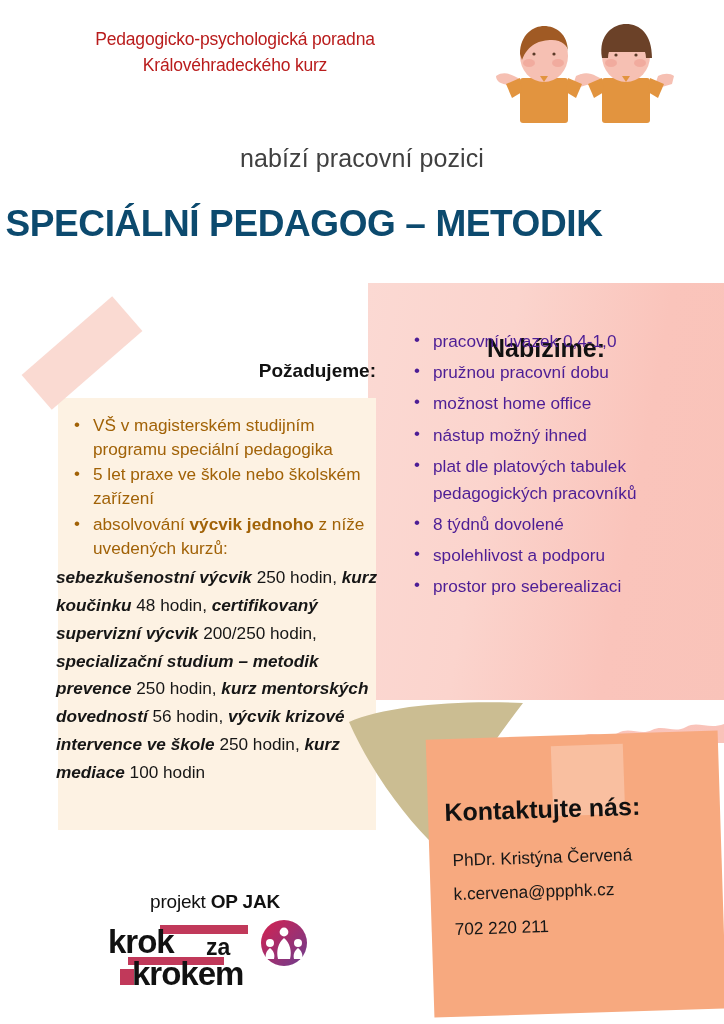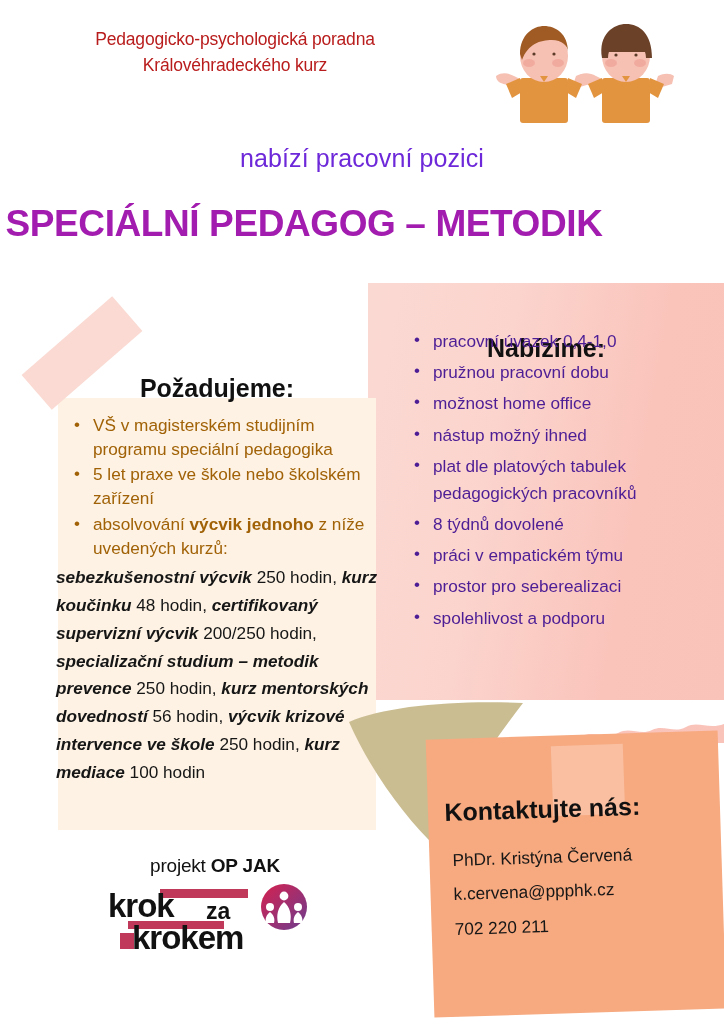--- a/index.html
+++ b/index.html
@@ -55,32 +55,32 @@
     position:absolute; left:0; top:26px; width:470px;
     text-align:center;
   }
   #header .line {
     font-size:17.5px; font-weight:400; line-height:1.50;
     letter-spacing:-0.2px; color:#b91c1c;
   }
 
   #subtitle {
     position:absolute; left:0; top:144px; width:724px;
-    text-align:center; font-size:25px; color:#6d28d9;
+    text-align:center; font-size:25px; color:#404040;
     letter-spacing:0.1px; font-weight:400;
   }
   #main-title {
     position:absolute; left:0; top:203px; width:608px;
     text-align:center; font-size:37px; font-weight:700;
-    letter-spacing:-0.4px; color:#a21caf;
+    letter-spacing:-0.4px; color:#0c4a6e;
   }
 
   
   .sect-head { position:absolute; font-weight:700; color:#111; }
-  #req-head { left:58px; top:374px; width:318px; text-align:center; font-size:25px; }
+  #req-head { left:58px; top:360px; width:318px; text-align:right; font-size:19px; }
   #off-head { left:368px; top:298px; width:356px; text-align:center; font-size:25px;margin-top:36px; }
 
   
   ul.blist { list-style:none; }
   ul.blist li {
     position:relative; padding-left:21px;
     margin-bottom:2px;
   }
   ul.blist li:before {
     content:"•"; position:absolute; left:2px; top:-1px;
@@ -109,21 +109,21 @@
     transform:rotate(-1.8deg); transform-origin:left top;
   }
   #contact-lines {
     position:absolute; left:452px; top:843px; width:280px;
     font-size:17.2px; line-height:2.0; color:#171717;
     transform:rotate(-1.8deg); transform-origin:left top;
   }
 
   
   #logo-wrap { position:absolute; left:100px; top:855px; width:230px; }
-  #logo-top { text-align:center; font-size:19px; color:#111; letter-spacing:-0.2px; }
+  #logo-top { text-align:center; font-size:19px; color:#111; letter-spacing:-0.2px;margin-top:36px; }
   #logo-top b { font-weight:700; }
   #logo-mark { margin-top:4px; width:230px; height:72px; }
 </style>
 </head>
 <body>
 
 <div class="shape" id="pink-panel"></div>
 
 <svg class="shape" id="pink-panel-torn" viewBox="0 0 356 60" preserveAspectRatio="none">
   <path d="M0,0 L356,0 L356,24 C340,30 330,20 318,27 C306,34 296,24 284,30
@@ -213,23 +213,22 @@
 
 <div class="sect-head" id="off-head">Nabízíme:</div>
 
 <ul class="blist" id="off-list">
   <li>pracovní úvazek  0,4-1,0</li>
   <li>pružnou pracovní dobu</li>
   <li> možnost home office</li>
   <li>nástup možný ihned</li>
   <li>plat dle platových tabulek pedagogických pracovníků</li>
   <li>8 týdnů dovolené</li>
-  <li>práci v empatickém týmu</li>
+  <li>spolehlivost a podporu</li>
   <li>prostor pro seberealizaci</li>
-  <li>spolehlivost a podporu</li>
 </ul>
 
 <div id="contact-head">Kontaktujte nás:</div>
 <div id="contact-lines">
   <div>PhDr. Kristýna Červená</div>
   <div>k.cervena@ppphk.cz</div>
   <div>702 220 211</div>
 </div>
 
 <div id="logo-wrap">

